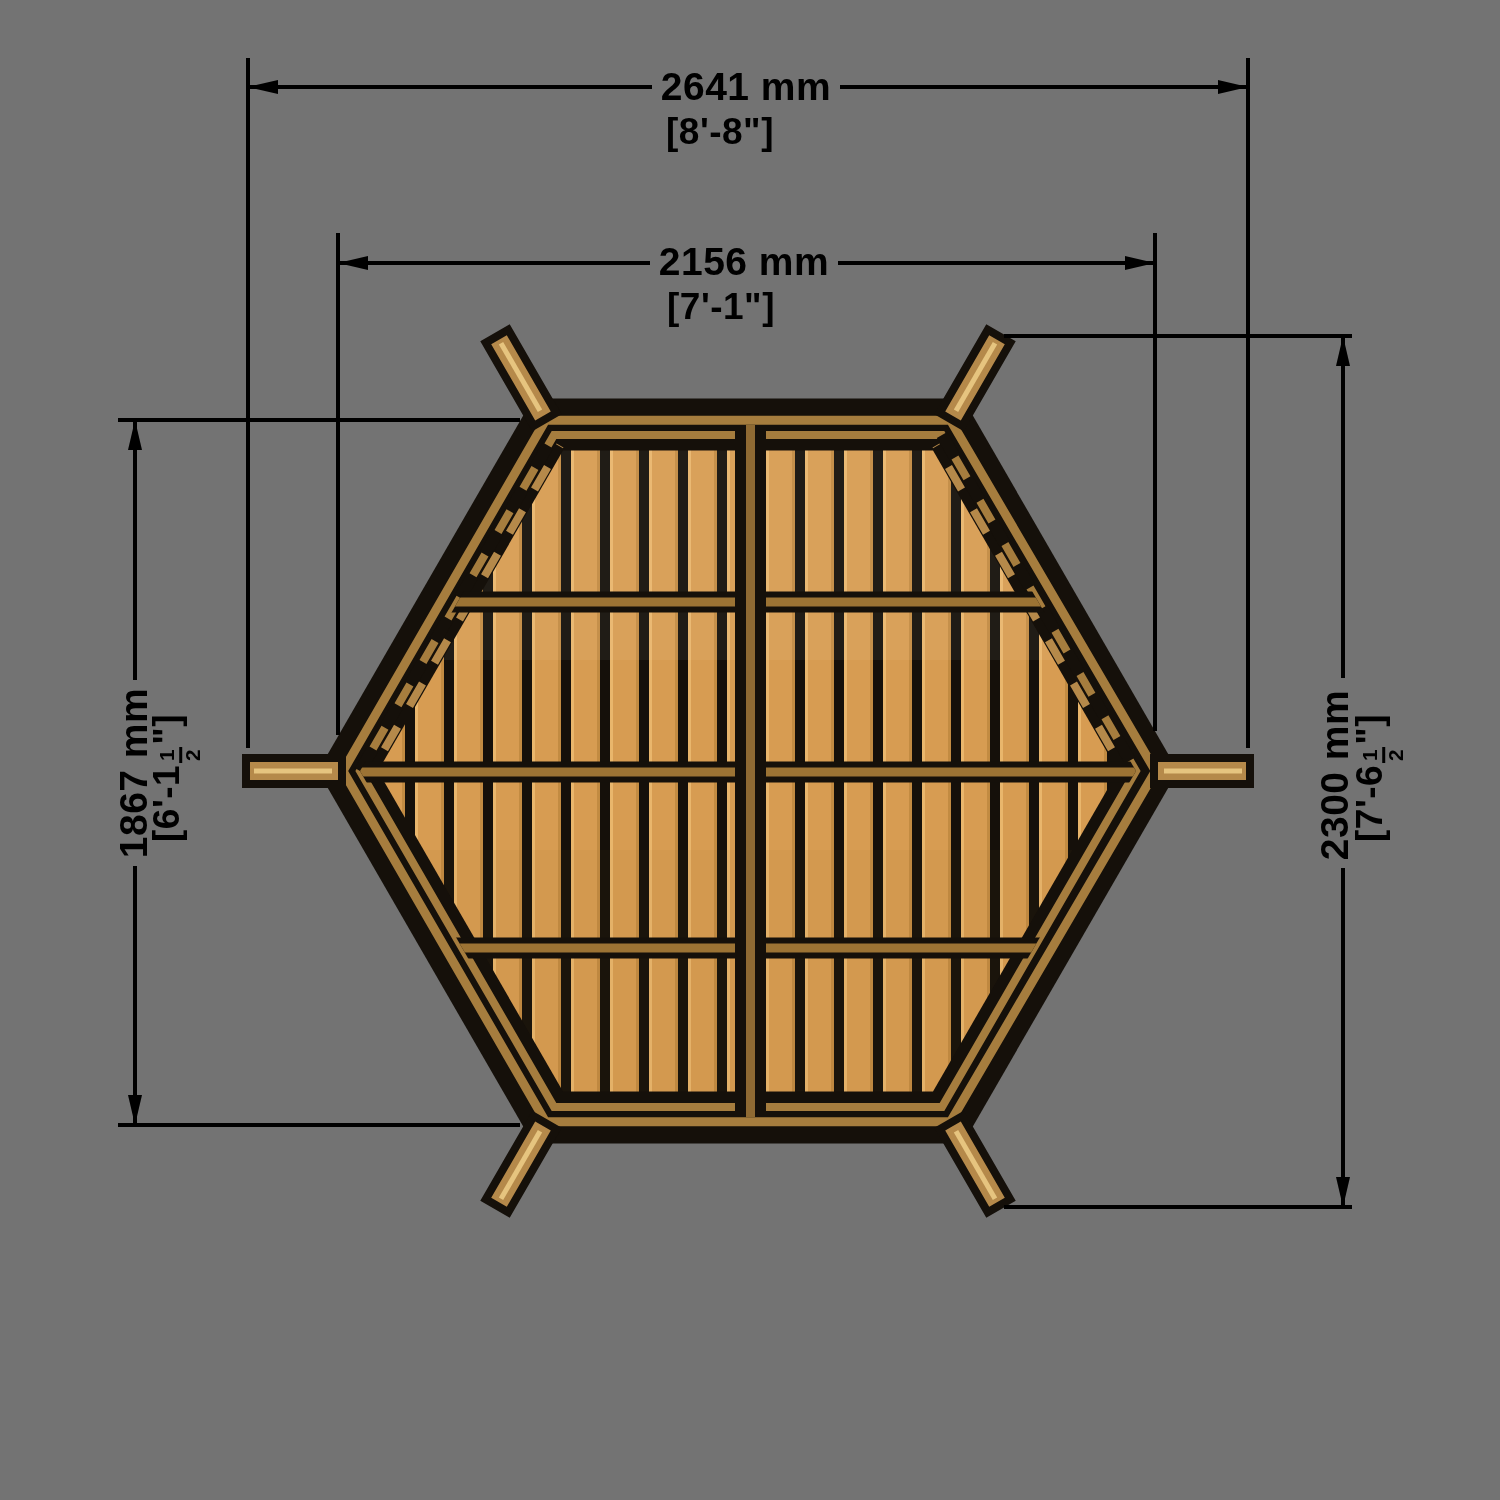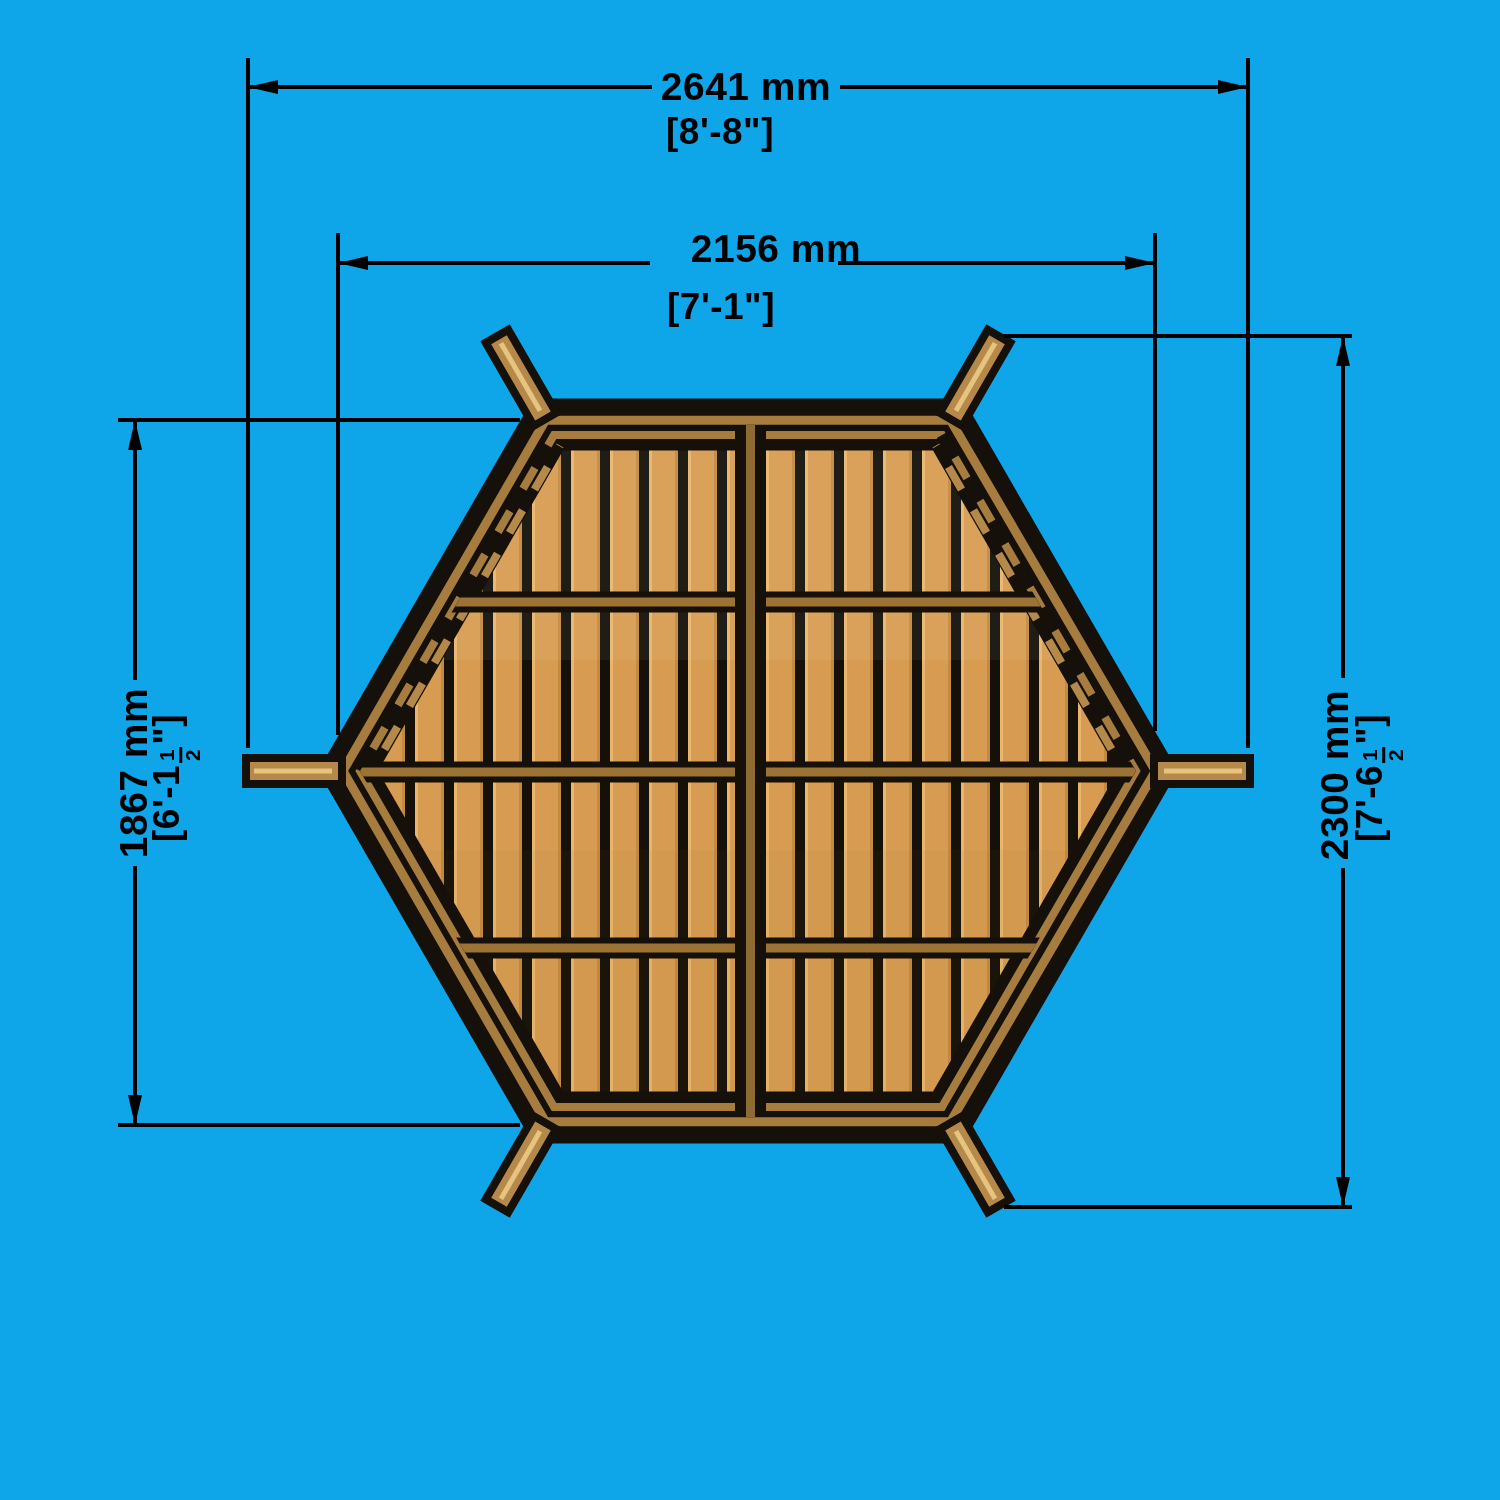--- a/index.html
+++ b/index.html
@@ -1,19 +1,19 @@
 <!DOCTYPE html>
 <html><head>
 <meta charset="utf-8">
 <style>
   html,body{margin:0;padding:0;background:#ffffff;}
   .stage{
     position:relative;
     width:1500px;height:1500px;
-    background:#0ea5e9;
+    background:#737373;
     font-family:"Liberation Sans", sans-serif;
     overflow:hidden;
   }
   .stage svg{position:absolute;left:0;top:0;}
   .dim-label{
     position:absolute;
     transform:translate(-50%,-50%);
     font-weight:bold;
     font-size:39px;
     color:#000;
@@ -147,21 +147,21 @@
       <line x1="1343" y1="868" x2="1343" y2="1207"></line>
       <polygon points="1343,336 1336,366 1350,366" fill="#000" stroke="none"></polygon>
       <polygon points="1343,1207 1336,1177 1350,1177" fill="#000" stroke="none"></polygon>
     </g>
   </g>
 </svg>
 
 <div class="dim-label" style="left:746px;top:86px;">2641 mm</div>
 <div class="dim-label imperial" style="left:720px;top:131px;">[8'-8"]</div>
 
-<div class="dim-label" style="left:744px;top:248px;margin-left:32px;">2156 mm</div>
+<div class="dim-label" style="left:744px;top:261px;">2156 mm</div>
 <div class="dim-label imperial" style="left:721px;top:306px;">[7'-1"]</div>
 
 <div class="dim-label rot" style="left:133px;top:773px;">1867 mm</div>
 <div class="dim-label imperial rot" style="left:178px;top:778px;">
   <span>[6'-1</span><span class="frac">
         <span class="num">1</span>
         <span class="den">2</span>
       </span><span>"]</span>
 </div>
 

